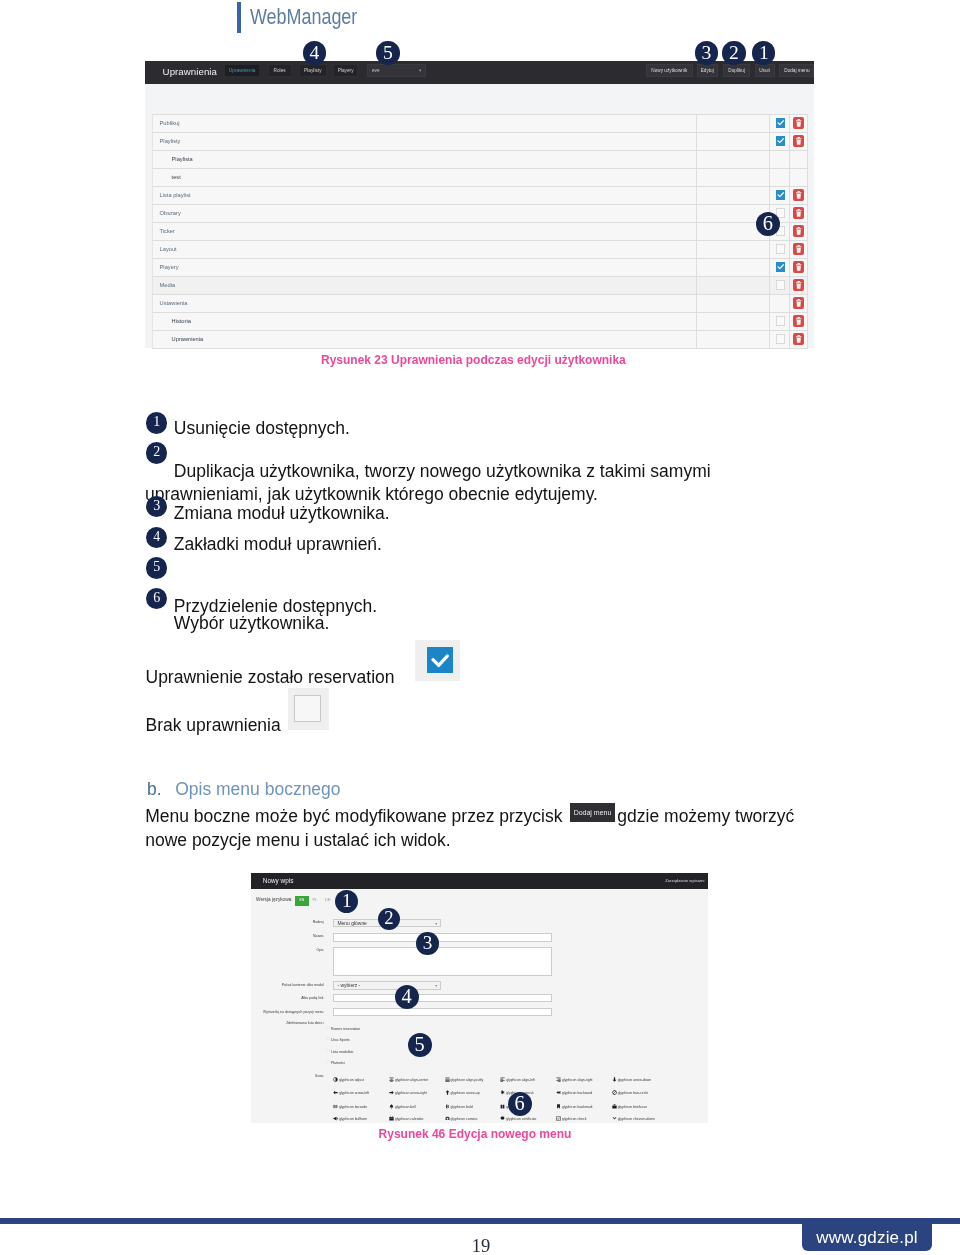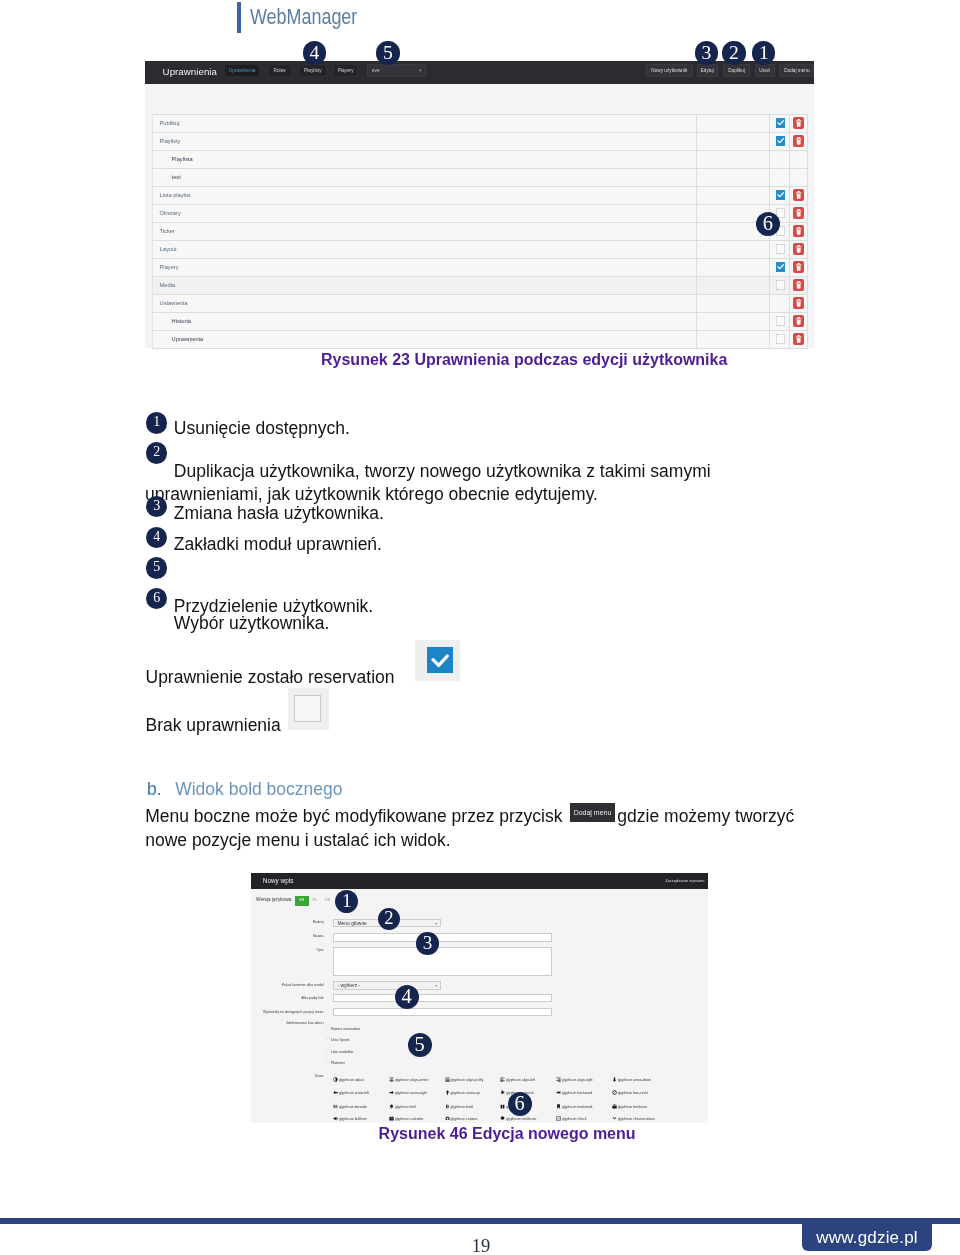--- a/index.html
+++ b/index.html
@@ -43,21 +43,21 @@
   #fig1 .chk.off{background:#fafafa;box-shadow:inset 0 0 0 0.7px #cdcdcd;}
   #fig1 .del{position:absolute;width:11.4px;height:11.8px;background:#d64a48;border-radius:2px;overflow:hidden;}
   #fig1 .chk svg,#fig1 .del svg{display:block;}
 
   
   .callout{position:absolute;border-radius:50%;background:#15254e;color:#fff;
      display:flex;align-items:center;justify-content:center;font-family:"Liberation Serif",serif;
      -webkit-font-smoothing:antialiased;line-height:1;padding-bottom:1px;box-sizing:border-box;}
 
   
-  .caption{position:absolute;font-size:16px;font-weight:bold;color:#4c1d95;white-space:nowrap;
+  .caption{position:absolute;font-size:12px;font-weight:bold;color:#ec4899;white-space:nowrap;
      font-family:"Liberation Sans",sans-serif;line-height:14px;}
 
   
   #numlist{position:absolute;left:145px;top:405px;width:620px;}
   .nl-item{position:absolute;left:0;width:620px;}
   .nl-badge{position:absolute;left:1px;width:21.4px;height:21.4px;border-radius:50%;background:#15254e;
      color:#fff;font-size:14px;font-family:"Liberation Serif",serif;display:flex;align-items:center;
      justify-content:center;line-height:1;padding-bottom:1px;box-sizing:border-box;}
   .nl-text{position:absolute;left:0;font-size:17.5px;color:#141414;line-height:23.4px;
      font-family:"Liberation Sans",sans-serif;text-indent:28.8px;width:580px;}
@@ -301,52 +301,52 @@
       <div class="nl-item" style="top:0px;">
         <span class="nl-badge" style="top:7.199999999999989px;">1</span>
         <div class="nl-text" style="top:12.399999999999988px;">Usunięcie dostępnych.</div>
       </div>
       <div class="nl-item" style="top:0px;">
         <span class="nl-badge" style="top:37.30000000000001px;">2</span>
         <div class="nl-text" style="top:55px;">Duplikacja użytkownika, tworzy nowego użytkownika z takimi samymi uprawnieniami, jak użytkownik którego obecnie edytujemy.</div>
       </div>
       <div class="nl-item" style="top:0px;">
         <span class="nl-badge" style="top:90.80000000000001px;">3</span>
-        <div class="nl-text" style="top:97.40000000000005px;">Zmiana hasła użytkownika.</div>
+        <div class="nl-text" style="top:97.40000000000005px;">Zmiana moduł użytkownika.</div>
       </div>
       <div class="nl-item" style="top:0px;">
         <span class="nl-badge" style="top:121.5px;">4</span>
         <div class="nl-text" style="top:128.09999999999997px;">Zakładki moduł uprawnień.</div>
       </div>
       <div class="nl-item" style="top:0px;">
         <span class="nl-badge" style="top:152.20000000000005px;">5</span>
         <div class="nl-text" style="top:175px;margin-top:32px;">Wybór użytkownika.</div>
       </div>
       <div class="nl-item" style="top:0px;">
         <span class="nl-badge" style="top:182.89999999999998px;">6</span>
-        <div class="nl-text" style="top:189.49999999999994px;">Przydzielenie użytkownik.</div>
+        <div class="nl-text" style="top:189.49999999999994px;">Przydzielenie dostępnych.</div>
       </div>
     </div>
 
   <div id="legend">
       <div class="legend-line" style="left:145.5px;top:667px;">Uprawnienie zostało reservation</div>
       <div class="legend-wrap" style="left:415.2px;top:639.7px;width:44.6px;height:41.4px;"></div>
       <div class="legend-chk on" style="left:427px;top:647.3px;width:25.8px;height:25.7px;">
         <svg width="25.8" height="25.7" viewBox="0 0 25.8 25.7" style="display:block">
           <path d="M6.0 12.7 L11.7 18.4 L20.3 9.0" stroke="#fff" stroke-width="3.3" fill="none" stroke-linecap="round" stroke-linejoin="round"></path>
         </svg>
       </div>
       <div class="legend-line" style="left:145.5px;top:715px;">Brak uprawnienia</div>
       <div class="legend-wrap" style="left:287.7px;top:688.3px;width:41.1px;height:41.4px;"></div>
       <div class="legend-chk off" style="left:294.4px;top:695px;width:26.6px;height:26.6px;"></div>
     </div>
 
   <div id="sec-b">
       <span class="sec-letter">b.</span>
-      <span class="sec-title">Widok bold bocznego</span>
+      <span class="sec-title">Opis menu bocznego</span>
       <div class="para">Menu boczne może być modyfikowane przez przycisk <span class="inline-btn">Dodaj menu</span> gdzie możemy tworzyć nowe pozycje menu i ustalać ich widok.</div>
     </div>
 
   <div id="fig2">
       <div class="f2bar">
         <span class="t">Nowy wpis</span>
         <span class="r">Zarządzanie wpisami</span>
       </div>
       <span class="lbl" style="left:5.100000000000023px;top:24px;">Wersja językowa:</span>
       <span class="badge" style="left:44px;top:23.600000000000023px;width:13.5px;height:9.8px;">EN</span>

